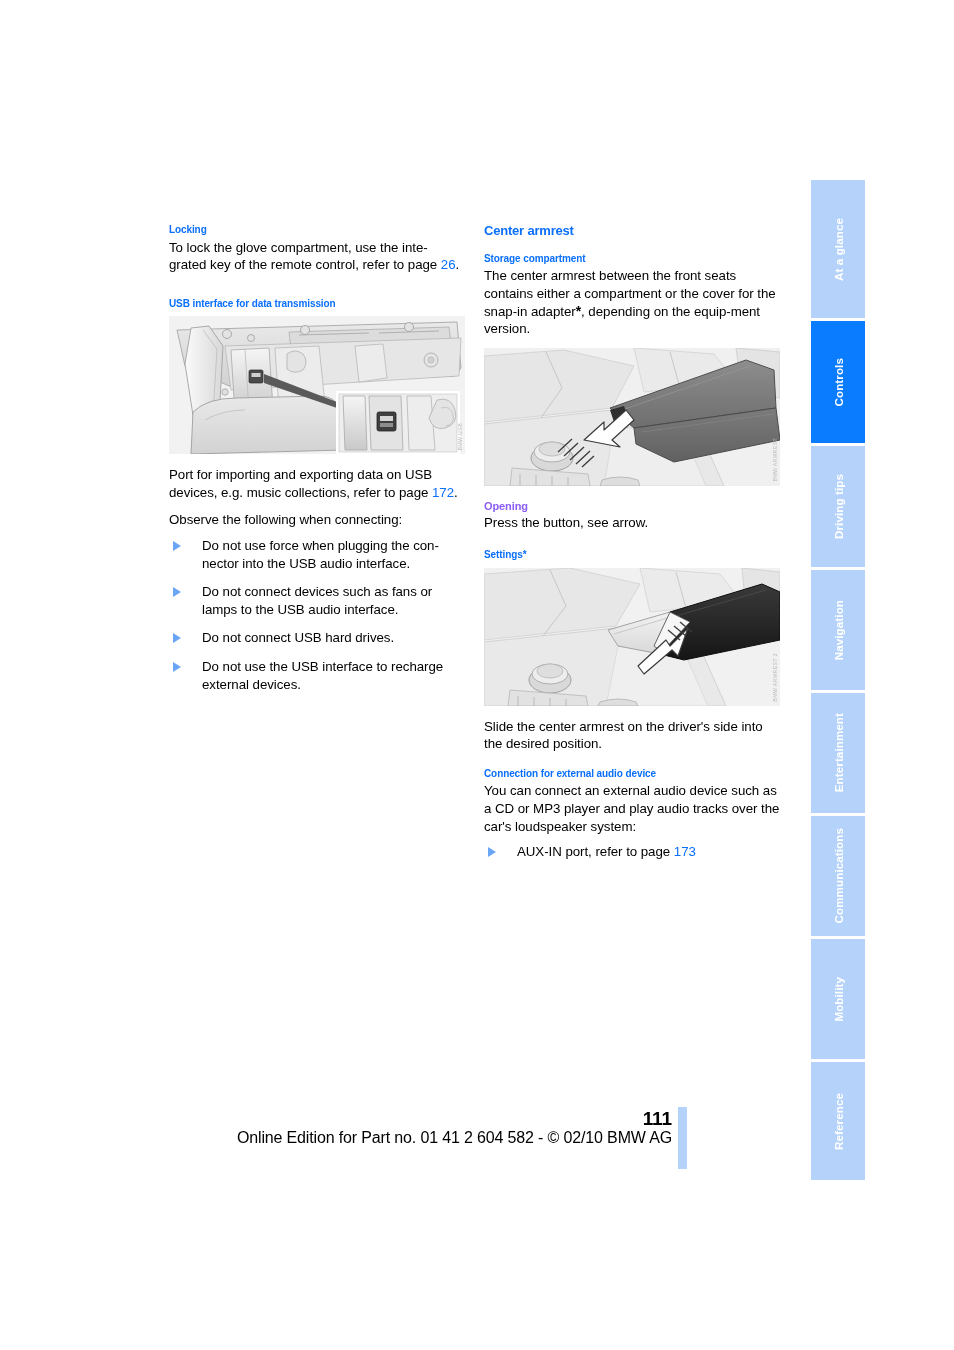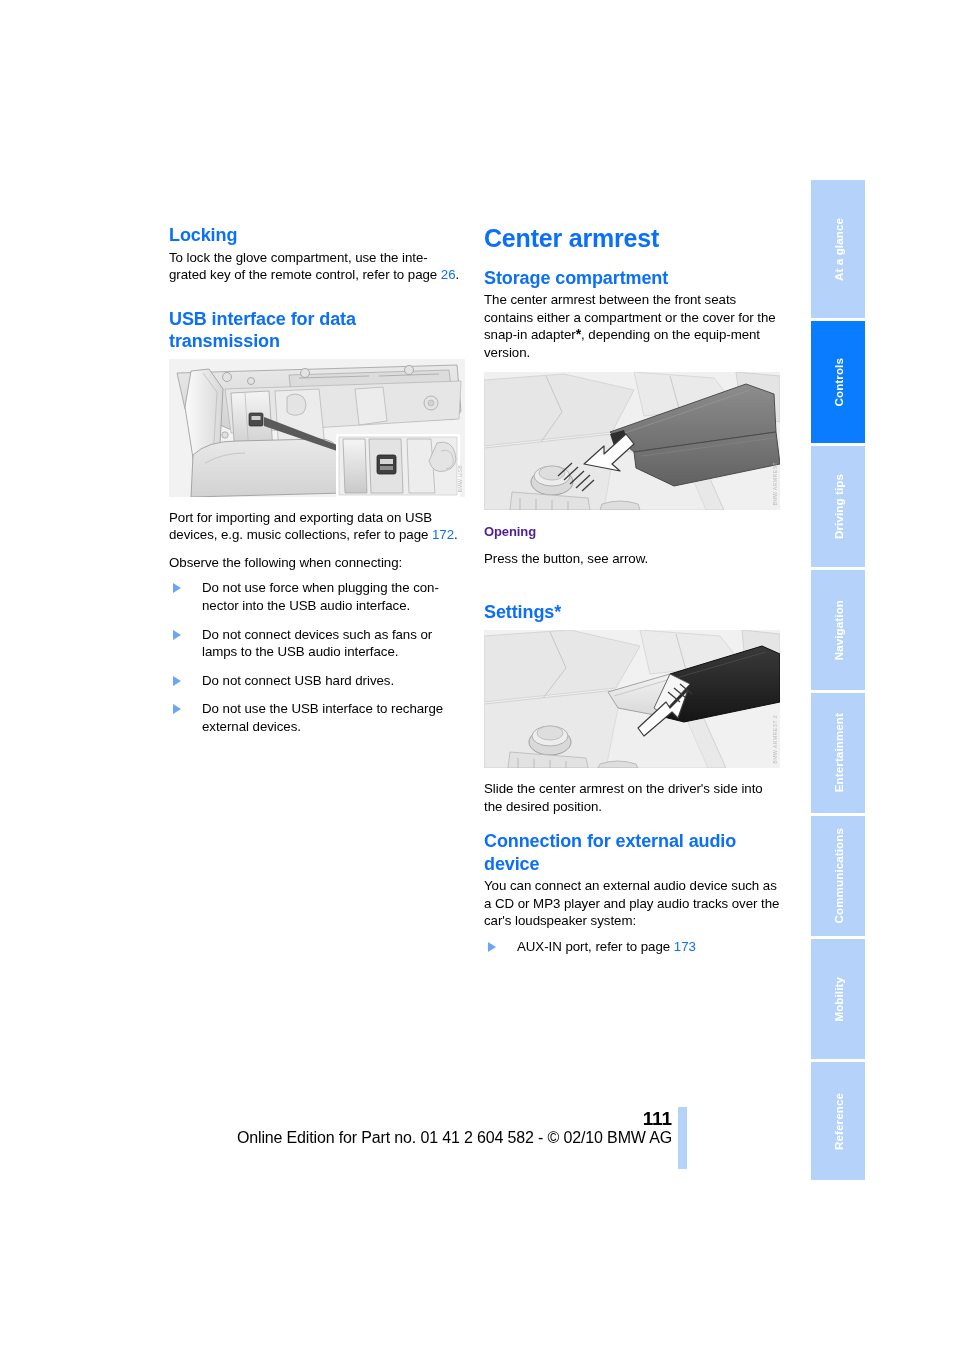--- a/index.html
+++ b/index.html
@@ -17,30 +17,30 @@
 
   
   .page { position: absolute; inset: 0; background: #fff; }
 
   
   .col-left  { position: absolute; left: 169px; top: 224px; width: 296px; }
   .col-right { position: absolute; left: 484px; top: 224px; width: 296px; }
 
   
   .h1 {
-    font-size: 25px; font-weight: bold; color: #0a6ffa;
+    font-size: 13px; font-weight: bold; color: #0a6ffa;
     letter-spacing: -0.2px; margin: 0 0 14px 0; line-height: 1.15;
   }
   .h2 {
-    font-size: 18px; font-weight: bold; color: #0a6ffa;
+    font-size: 10px; font-weight: bold; color: #0a6ffa;
     margin: 0 0 2px 0; line-height: 1.25; letter-spacing: -0.1px;
   }
   .h3 {
-    font-size: 13px; font-weight: bold; color: #4c1d95;
-    margin: 0 0 10px 0; line-height: 1.25; letter-spacing: -0.1px;
+    font-size: 11px; font-weight: bold; color: #8b5cf6;
+    margin: 0 0 0 0; line-height: 1.25; letter-spacing: -0.1px;
   }
   p.body {
     font-size: 13.3px; line-height: 17.6px; margin: 0 0 10px 0;
     letter-spacing: -0.05px;
   }
   p.body.tight { margin-bottom: 8px; }
   .ref { color: #0a6ffa; }
   .ast { font-weight: bold; font-size: 14px; line-height: 0; }
 
   
@@ -255,21 +255,21 @@
           <path d="M98 119 L110 108"></path>
         </g>
         <path d="M72 106 L100 80 L106 86 L78 112 Z" fill="#ffffff" opacity="0.0"></path>
       </svg>
       <div class="wm">BMW ARMREST</div>
     </div>
 
     <h3 class="h3" style="margin-top:14px">Opening</h3>
     <p class="body">Press the button, see arrow.</p>
 
-    <h2 class="h2" style="margin-top:34px">Settings*</h2>
+    <h2 class="h2" style="margin-top:18px">Settings*</h2>
 
     <div class="fig">
       <svg viewBox="0 0 296 138" preserveAspectRatio="none" aria-hidden="true">
         <defs>
           <linearGradient id="sA" x1="0" y1="0" x2="0" y2="1">
             <stop offset="0" stop-color="#3a3a3a"></stop>
               <stop offset="1" stop-color="#151515"></stop>
           </linearGradient>
           <linearGradient id="sB" x1="0" y1="0" x2="0" y2="1">
             <stop offset="0" stop-color="#f2f2f2"></stop>

